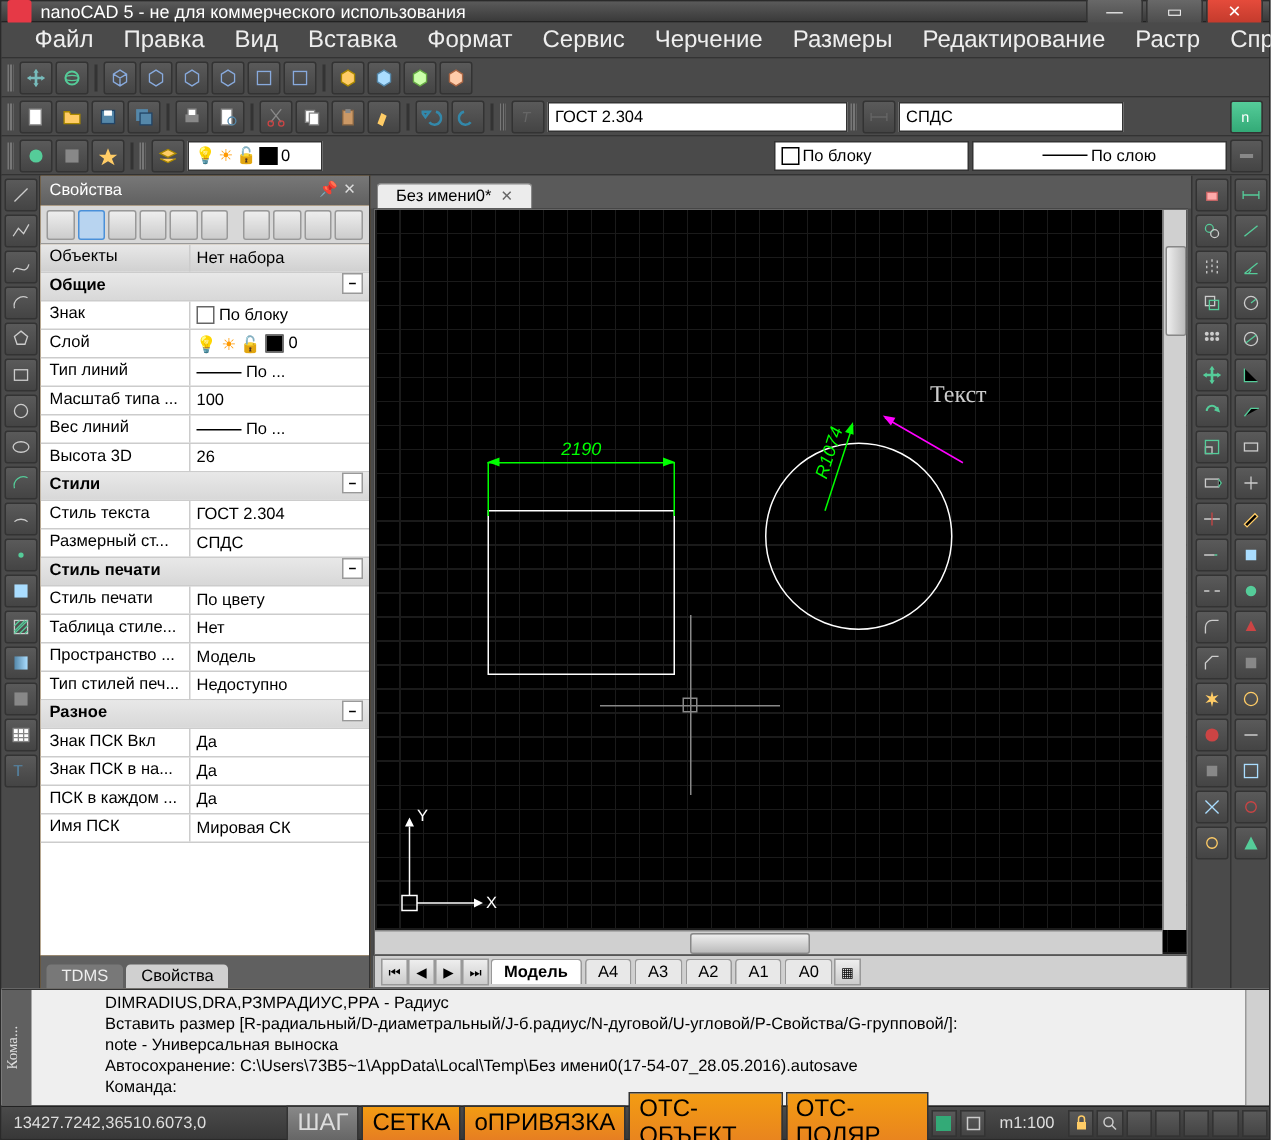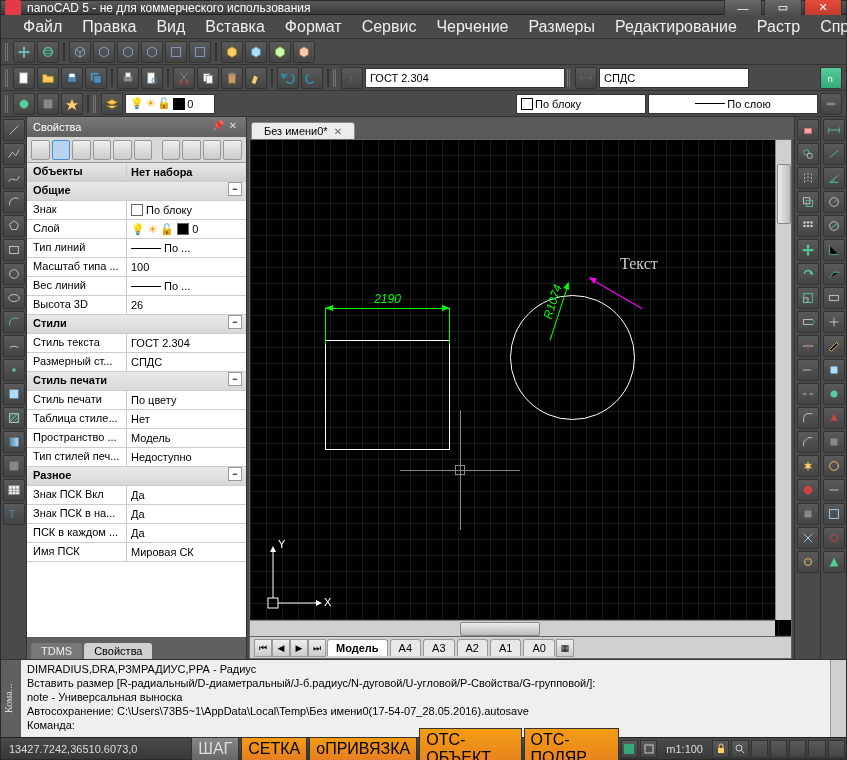--- a/index.html
+++ b/index.html
@@ -49,21 +49,21 @@
 .propspanel { width: 220px; background: #a16207; display: flex; flex-direction: column; border-right: 1px solid #333; }
 .propshead { height: 20px; background: linear-gradient(#787878,#606060); color: #fff; font-size: 11px; display: flex; align-items: center; padding: 0 6px; }
 .propshead .gap { flex: 1; }
 .propshead .pin, .propshead .x { width: 14px; height: 14px; cursor: pointer; color: #ddd; text-align: center; font-size: 10px; }
 .propsicons { height: 26px; background: #d8d8d8; display: flex; align-items: center; padding: 0 4px; gap: 2px; border-bottom: 1px solid #999; }
 .pibtn { width: 20px; height: 20px; background: linear-gradient(#eee,#ccc); border: 1px solid #999; border-radius: 2px; cursor: pointer; }
 .pibtn.active { background: #b8d4f0; border-color: #4a90d9; }
 
 .proptable { flex: 1; overflow-y: auto; background: #fff; font-size: 11px; }
 .prow { display: flex; height: 19px; border-bottom: 1px solid #ccc; }
-.prow.header { background: linear-gradient(#e8e8e8,#d0d0d0); font-weight: bold; }
+.prow.header { background: linear-gradient(#e8e8e8,#d0d0d0); font-weight: normal; }
 .prow .pkey { width: 100px; padding: 2px 6px; border-right: 1px solid #ccc; white-space: nowrap; overflow: hidden; text-overflow: ellipsis; }
 .prow .pval { flex: 1; padding: 2px 4px; display: flex; align-items: center; gap: 3px; white-space: nowrap; overflow: hidden; }
 .prow.section { background: linear-gradient(#e8e8e8,#d8d8d8); font-weight: bold; }
 .prow.section .pkey { width: auto; flex: 1; border-right: none; }
 .prow.section .collapse { width: 14px; height: 14px; background: #fff; border: 1px solid #999; text-align: center; font-size: 9px; line-height: 12px; margin-right: 4px; cursor: pointer; }
 .pswatch { width: 12px; height: 12px; border: 1px solid #666; background: #fff; }
 
 .propstabs { height: 22px; background: #606060; display: flex; align-items: flex-end; padding: 0 4px; gap: 2px; }
 .ptab { padding: 2px 10px; font-size: 11px; background: #787878; color: #eee; border-radius: 3px 3px 0 0; cursor: pointer; }
 .ptab.active { background: #d0d0d0; color: #000; }
@@ -108,21 +108,21 @@
 .scrollv { position:absolute; top:0; right:0; bottom:16px; width:16px; background:#d0d0d0; border-left:1px solid #888; }
 .scrollh .thumb { position:absolute; left:40%; width:80px; height:14px; top:1px; background:linear-gradient(#eee,#bbb); border:1px solid #888; border-radius:2px; }
 .scrollv .thumb { position:absolute; top:5%; height:60px; width:14px; left:1px; background:linear-gradient(90deg,#eee,#bbb); border:1px solid #888; border-radius:2px; }
 
 .modeltabs { height: 22px; background: #d0d0d0; display: flex; align-items: center; padding: 0 4px; gap: 0; font-size: 11px; margin: 0 2px; border: 1px solid #666; border-top: none; }
 .modeltabs .nav { width:18px; height:18px; background:linear-gradient(#eee,#ccc); border:1px solid #999; text-align:center; line-height:16px; cursor:pointer; font-size:9px; }
 .mtab { padding:2px 8px; border:1px solid #999; border-bottom:none; background:#e8e8e8; border-radius:3px 3px 0 0; cursor:pointer; margin:0 1px; }
 .mtab.active { background:#fff; font-weight:bold; }
 
 
-.cmdarea { height: 78px; background: #efefef; border-top: 1px solid #333; display: flex; font-family: 'Courier New', monospace; font-size: 11px; }
+.cmdarea { height: 78px; background: #efefef; border-top: 1px solid #333; display: flex; font-family: 'Courier New', monospace; font-size: 11px; gap: 43px; }
 .cmdlabel { width: 20px; background: #606060; color: #ddd; writing-mode: vertical-rl; text-align: center; padding: 4px 2px; font-family: Tahoma; font-size: 10px; transform: rotate(180deg); }
 .cmdtext { flex: 1; padding: 2px 6px; overflow: hidden; line-height: 14px; white-space: pre-wrap; }
 .cmdscroll { width: 16px; background: #d0d0d0; border-left: 1px solid #999; }
 
 
 .statusbar { height: 22px; background: linear-gradient(#4a4a4a,#383838); display: flex; align-items: center; font-size: 11px; border-top: 1px solid #222; }
 .statusbar .coords { color: #ddd; padding: 0 8px; width: 220px; }
 .statusbar .toggle { padding: 2px 6px; background: linear-gradient(#f39c12,#e67e22); color: #000; border: 1px solid #333; margin: 0 1px; cursor: pointer; font-size: 16px; }
 .statusbar .toggle.off { background: linear-gradient(#888,#666); color: #ddd; }
 .statusbar .gap { flex: 1; }

